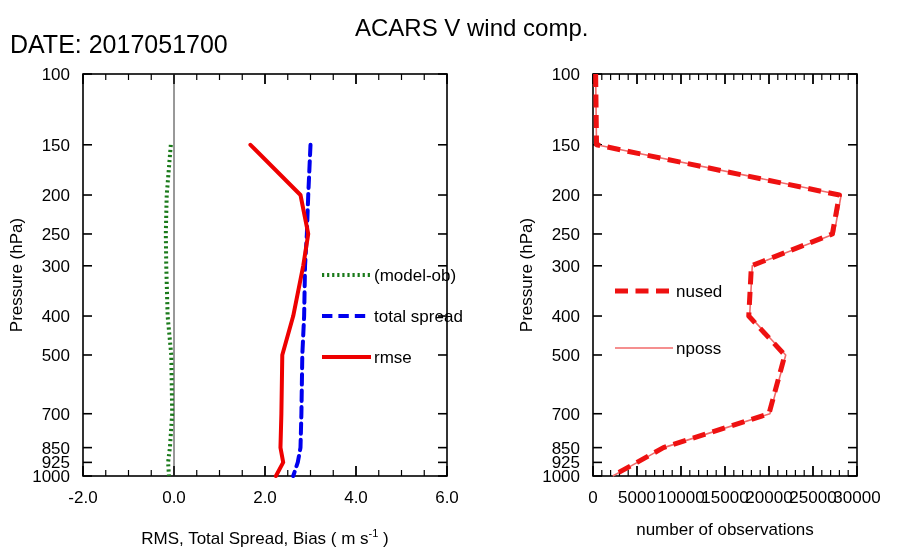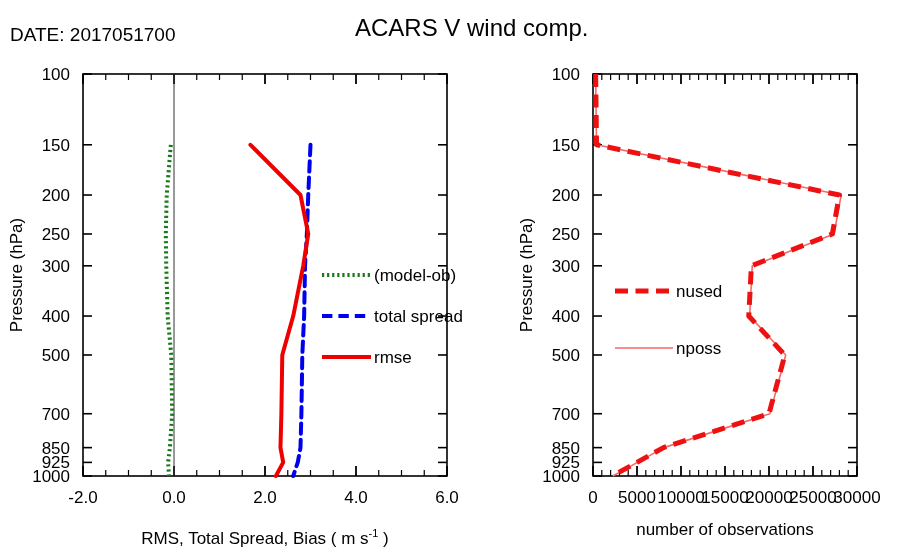--- a/index.html
+++ b/index.html
@@ -15,22 +15,22 @@
     color: #000000;
   }
   #root {
     position: relative;
     width: 900px;
     height: 560px;
   }
   .date-label {
     position: absolute;
     left: 10px;
-    top: 24px;
-    font-size: 19px;
+    top: 30px;
+    font-size: 25px;
     letter-spacing: 0px;
     white-space: nowrap;
   }
   .main-title {
     position: absolute;
     left: 355px;
     top: 14px;
     font-size: 24px;
     white-space: nowrap;
   }

